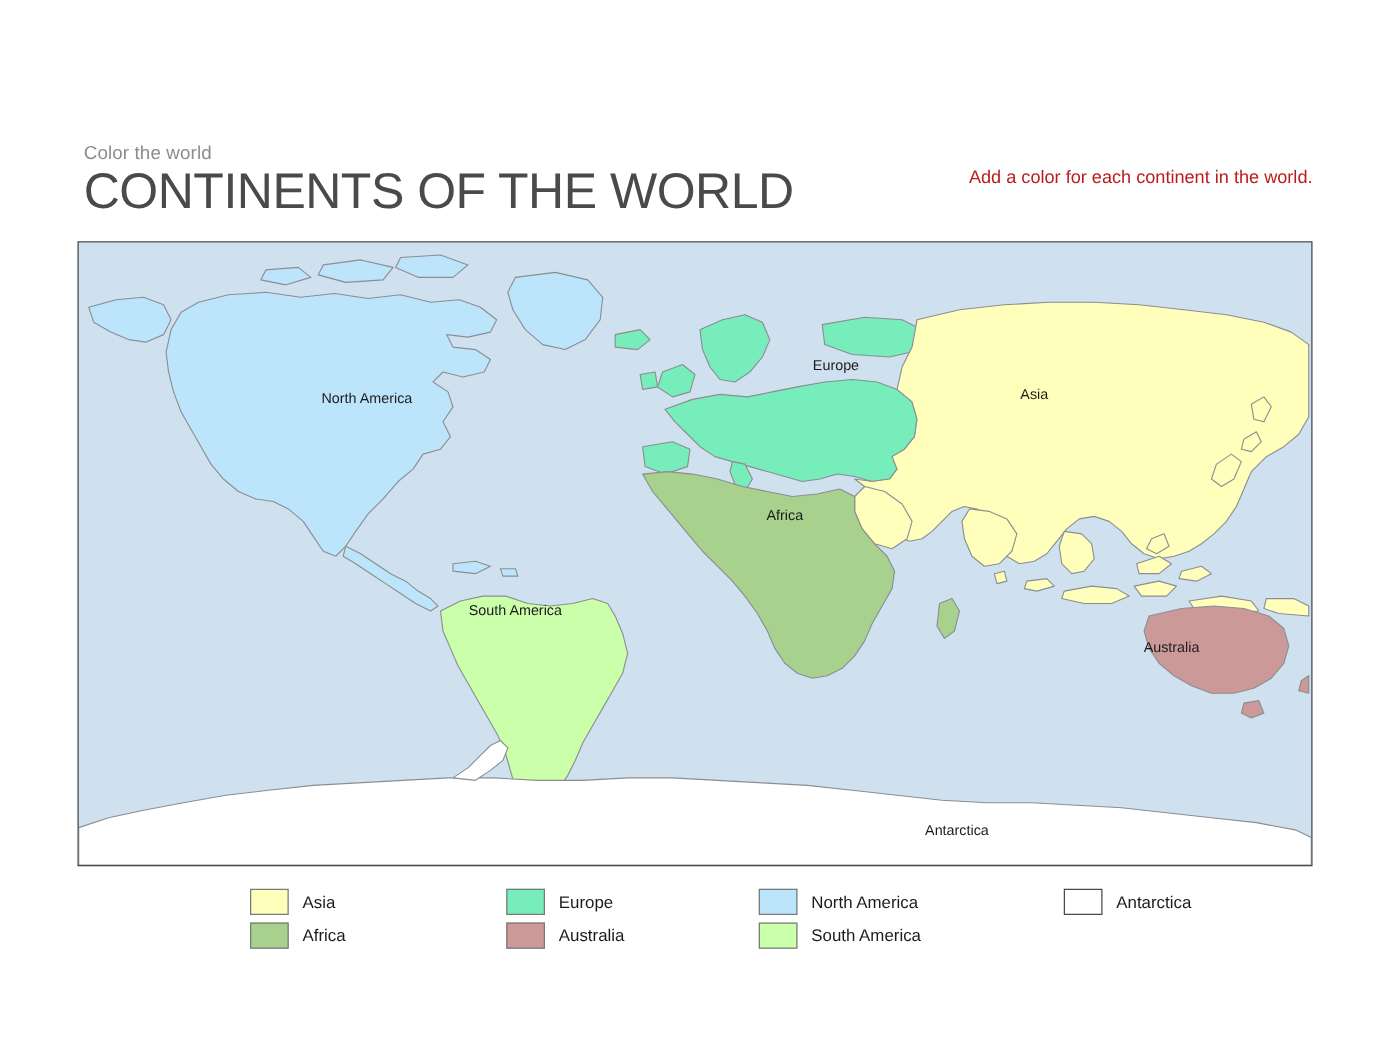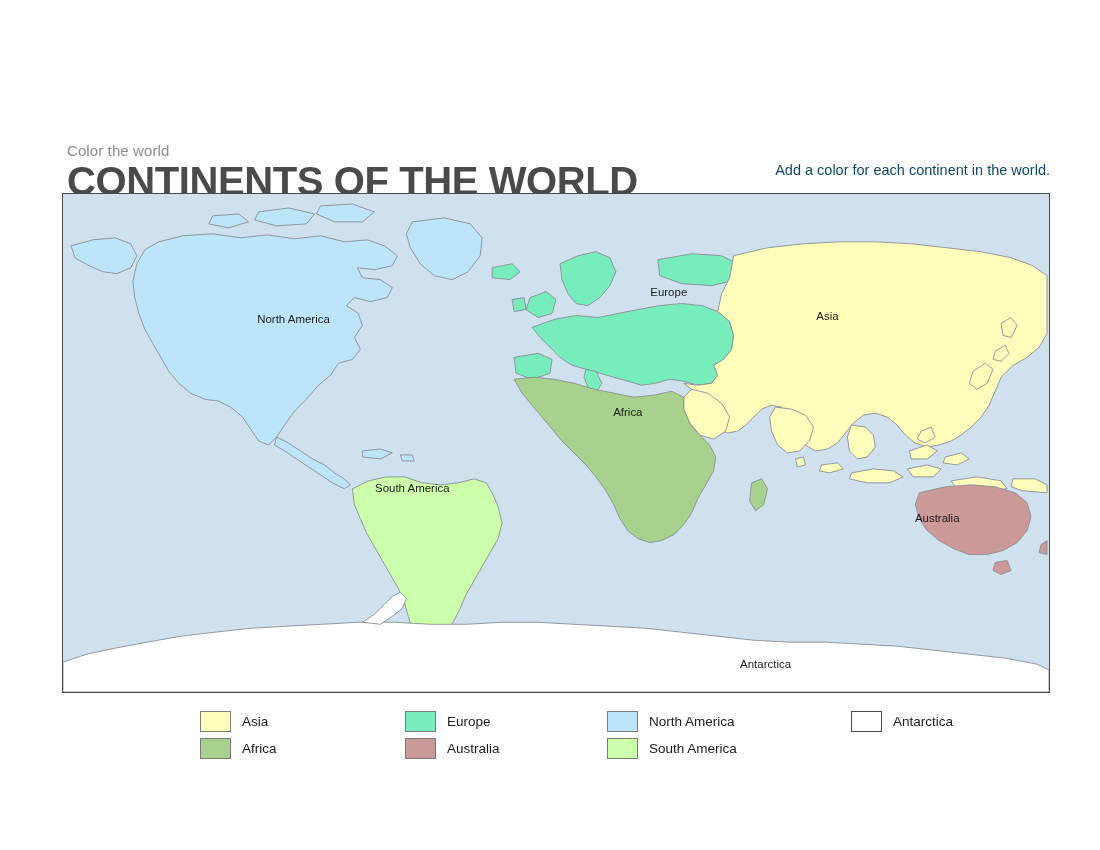--- a/index.html
+++ b/index.html
@@ -20,50 +20,49 @@
     inset: 0;
   }
 
   
   .header {
     position: absolute;
     left: 62px;
     top: 110px;
     width: 988px;
     height: 70px;
-    margin-top: 28px;
   }
   .eyebrow {
     position: absolute;
     left: 5px;
     top: 4px;
     font-size: 15px;
     color: #8c8c8c;
     letter-spacing: 0.1px;
     white-space: nowrap;
   }
   .title {
     position: absolute;
     left: 5px;
     top: 20px;
     font-size: 40px;
-    font-weight: bold;
+    font-weight: normal;
     color: #4a4a4a;
     letter-spacing: -0.4px;
     white-space: nowrap;
     line-height: 46px;
   }
   .subtitle {
     position: absolute;
     right: 0px;
     top: 22px;
     width: 420px;
     text-align: right;
     font-size: 14.5px;
-    color: #0c4a6e;
+    color: #b91c1c;
     line-height: 20px;
   }
   .subtitle div { white-space: nowrap; }
 
   
   .map-frame {
     position: absolute;
     left: 62px;
     top: 193px;
     width: 988px;

